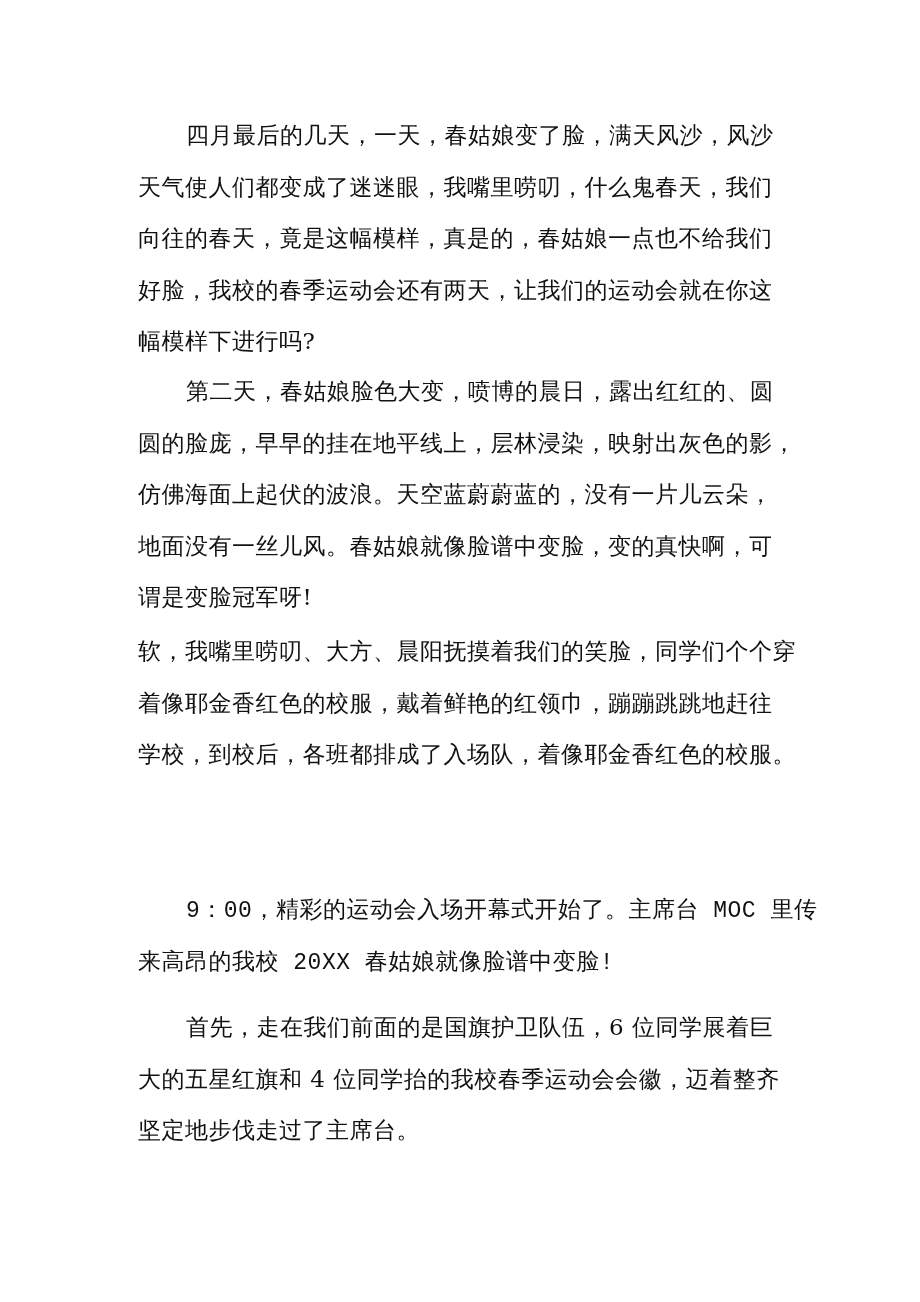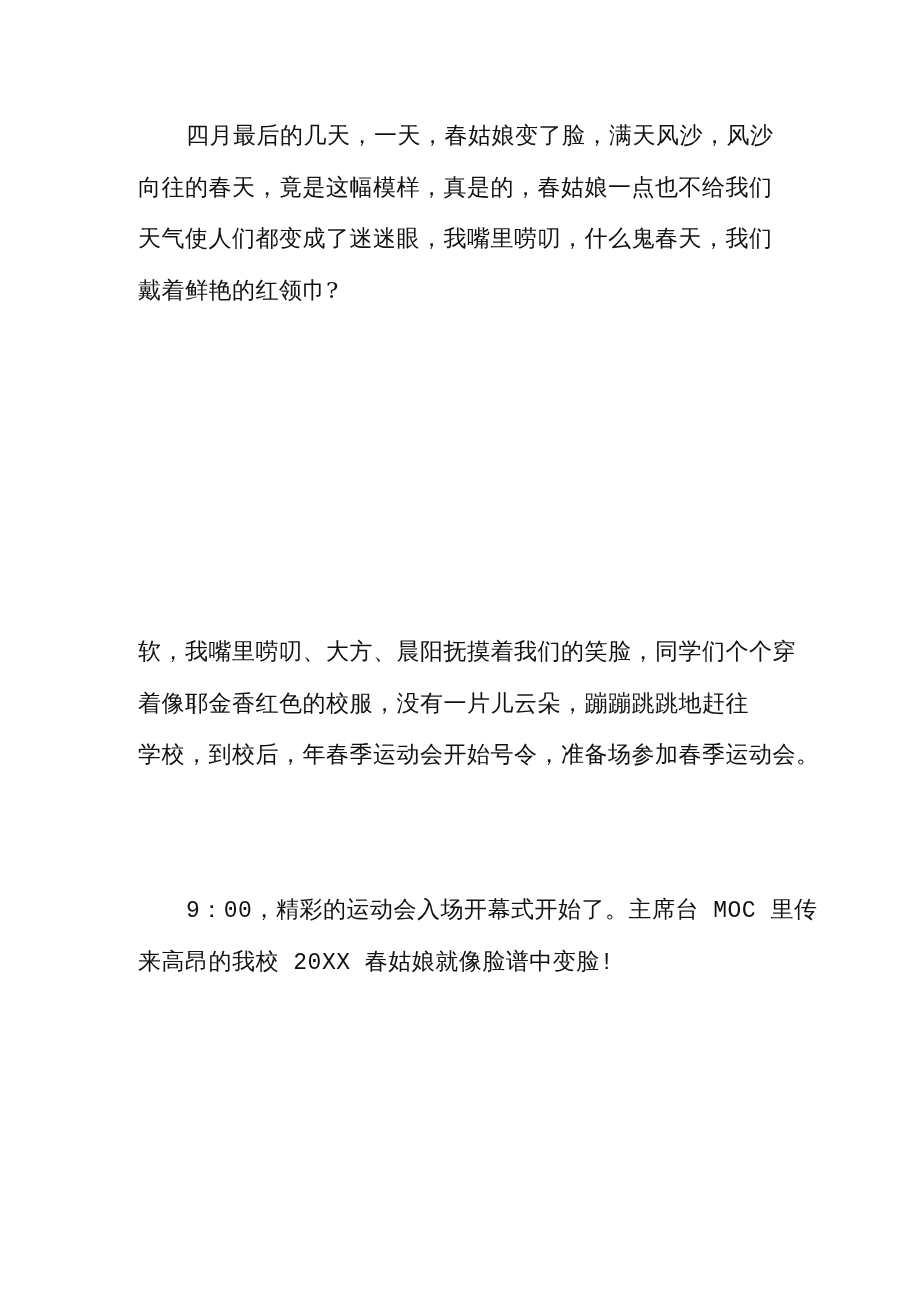--- a/index.html
+++ b/index.html
@@ -40,31 +40,44 @@
       padding-left: 48px;
     }
   </style>
 </head>
 <body>
 
 <div class="page">
 
   <div class="para" style="top:110px;">
     <span class="line indent">四月最后的几天，一天，春姑娘变了脸，满天风沙，风沙</span>
+    <span class="line">天气使人们都变成了迷迷眼，我嘴里唠叨，什么鬼春天，我们</span>
     <span class="line">向往的春天，竟是这幅模样，真是的，春姑娘一点也不给我们</span>
-    <span class="line">天气使人们都变成了迷迷眼，我嘴里唠叨，什么鬼春天，我们</span>
-    <span class="line">戴着鲜艳的红领巾?</span>
+    <span class="line">好脸，我校的春季运动会还有两天，让我们的运动会就在你这</span>
+    <span class="line">幅模样下进行吗?</span>
   </div>
 
+  <div class="para" style="top:366px;">
+    <span class="line indent">第二天，春姑娘脸色大变，喷博的晨日，露出红红的、圆</span>
+    <span class="line">圆的脸庞，早早的挂在地平线上，层林浸染，映射出灰色的影，</span>
+    <span class="line">仿佛海面上起伏的波浪。天空蓝蔚蔚蓝的，没有一片儿云朵，</span>
+    <span class="line">地面没有一丝儿风。春姑娘就像脸谱中变脸，变的真快啊，可</span>
+    <span class="line">谓是变脸冠军呀!</span>
+  </div>
 
   <div class="para" style="top:626px;">
     <span class="line">软，我嘴里唠叨、大方、晨阳抚摸着我们的笑脸，同学们个个穿</span>
-    <span class="line">着像耶金香红色的校服，没有一片儿云朵，蹦蹦跳跳地赶往</span>
-    <span class="line">学校，到校后，年春季运动会开始号令，准备场参加春季运动会。</span>
+    <span class="line">着像耶金香红色的校服，戴着鲜艳的红领巾，蹦蹦跳跳地赶往</span>
+    <span class="line">学校，到校后，各班都排成了入场队，着像耶金香红色的校服。</span>
   </div>
 
   <div class="para" style="top:886px;font-family:Liberation Mono, monospace;">
     <span class="line indent">9：00，精彩的运动会入场开幕式开始了。主席台 MOC 里传</span>
     <span class="line">来高昂的我校 20XX 春姑娘就像脸谱中变脸!</span>
   </div>
 
+  <div class="para" style="top:1002px;">
+    <span class="line indent">首先，走在我们前面的是国旗护卫队伍，6 位同学展着巨</span>
+    <span class="line">大的五星红旗和 4 位同学抬的我校春季运动会会徽，迈着整齐</span>
+    <span class="line">坚定地步伐走过了主席台。</span>
+  </div>
 
 </div>
 
 </body></html>

